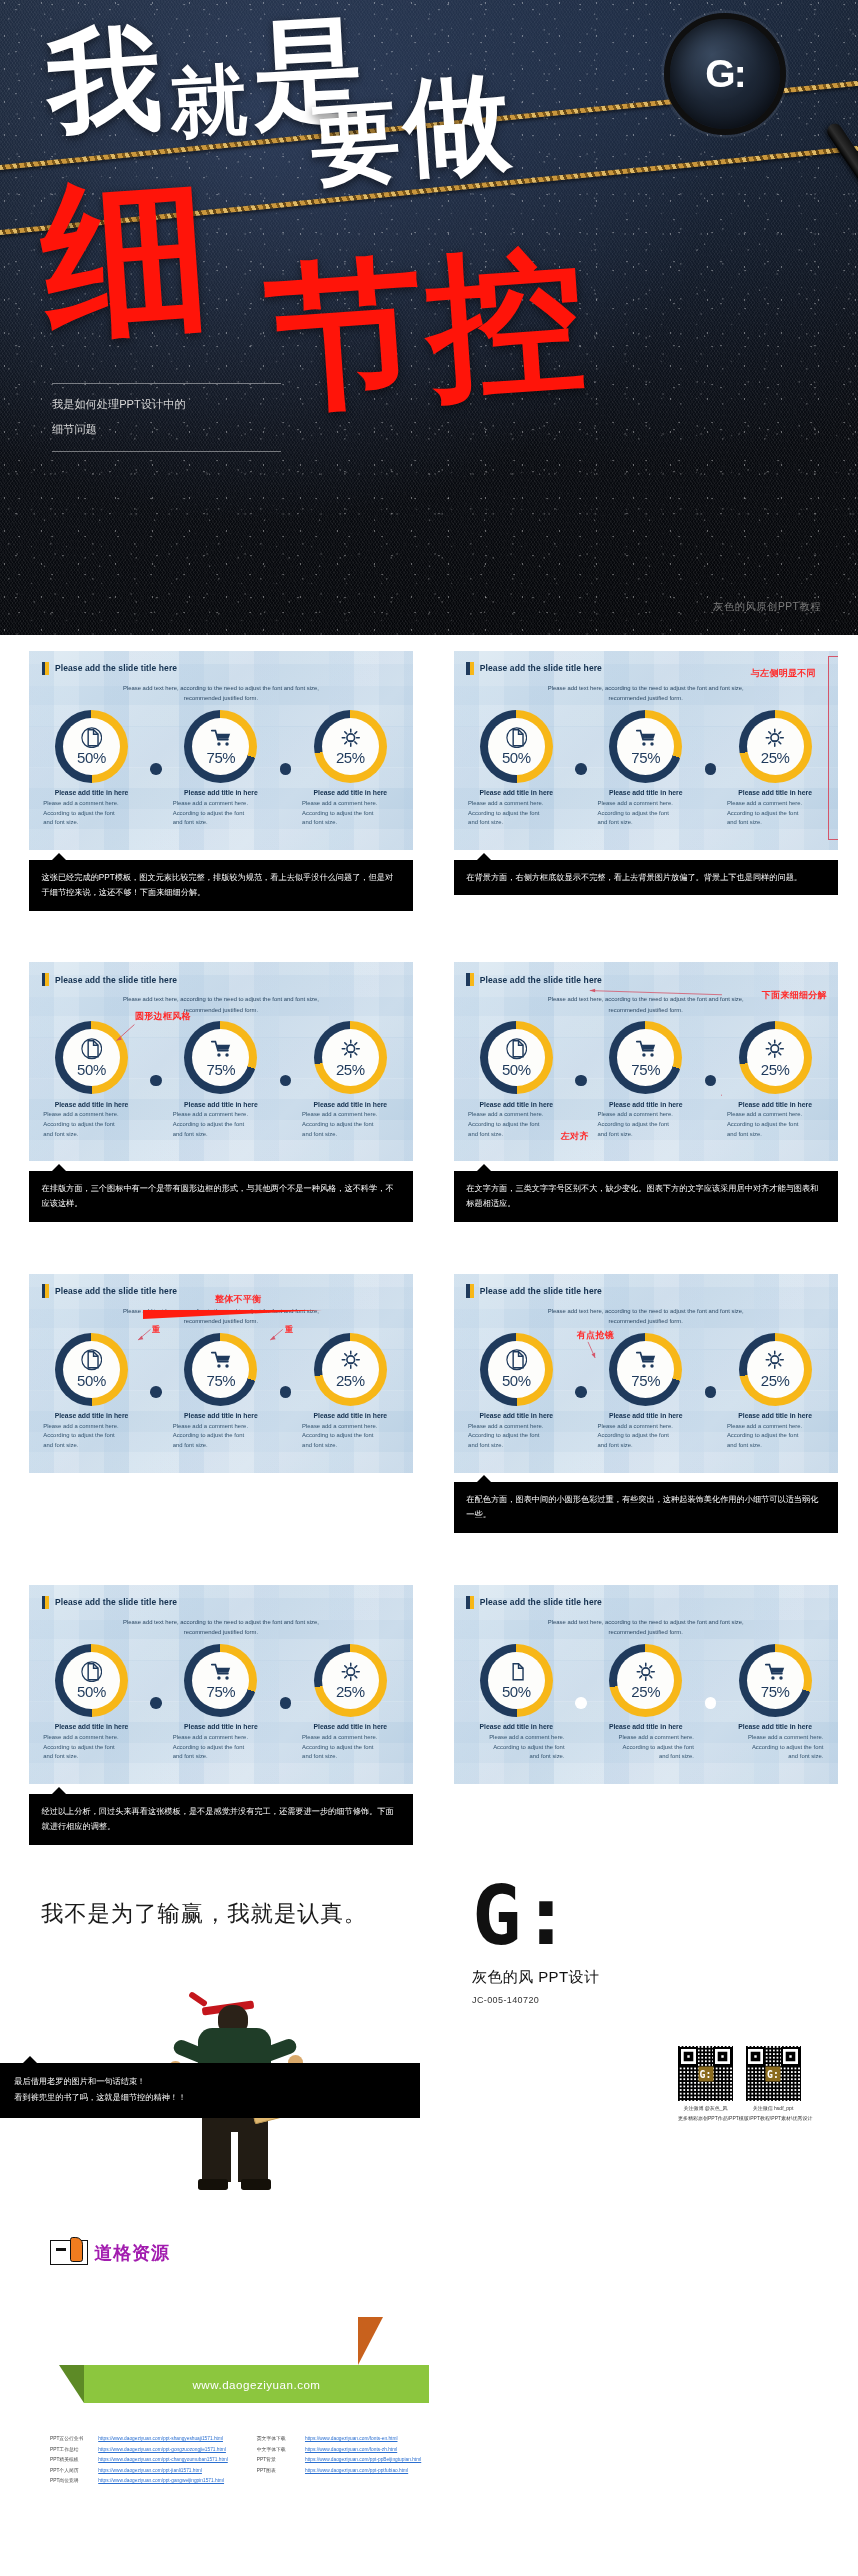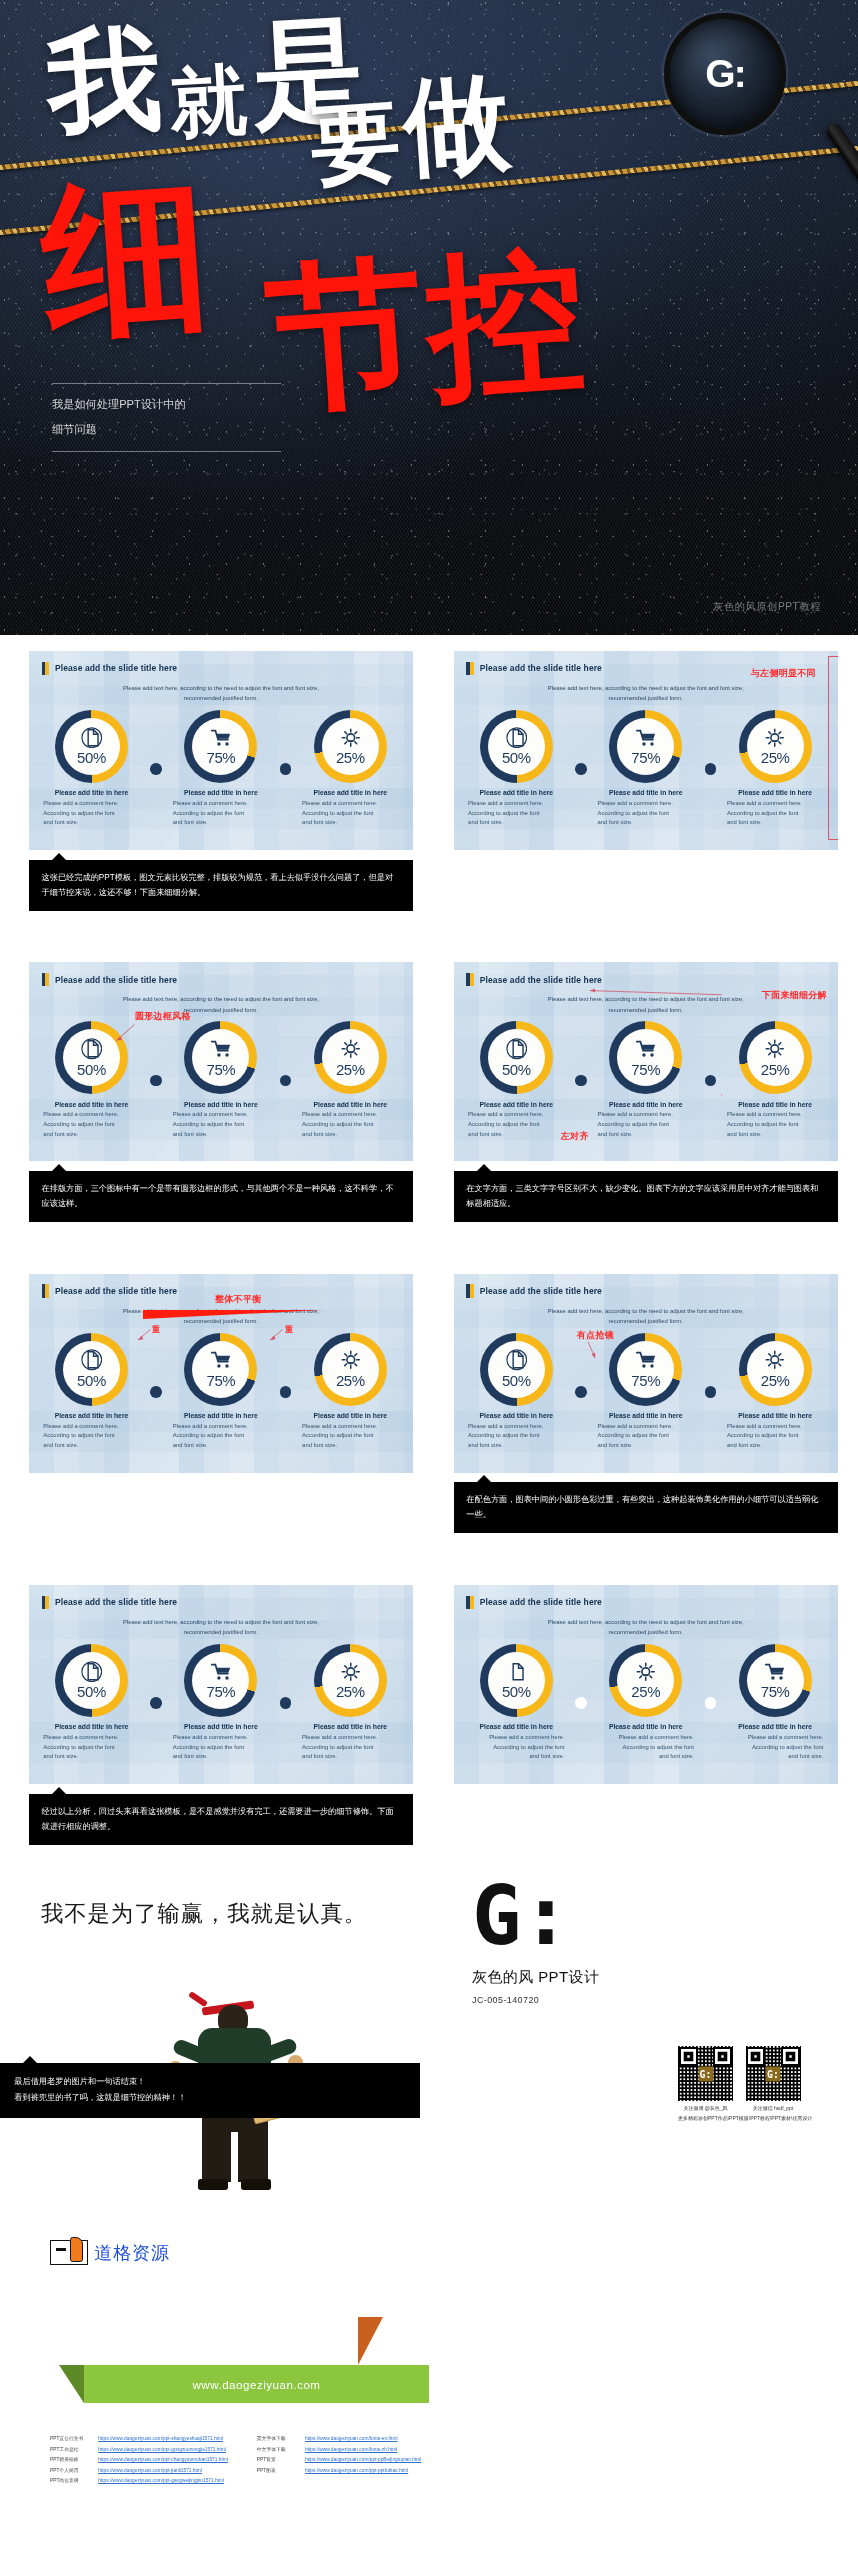--- a/index.html
+++ b/index.html
@@ -308,21 +308,21 @@
   }
   .dg-mark i {
     position: absolute; left: 19px; top: -4.5px;
     width: 13.4px; height: 25px; background: #f07c1f;
     border: 1.8px solid #111; border-radius: 2.7px 7.2px 2.7px 2.7px;
   }
   .dg-mark b {
     position: absolute; left: 4.5px; top: 6.3px;
     width: 10.7px; height: 3.6px; background: #111;
   }
-  .dg-name { font-size: 18px; font-weight: normal; color: #1d4ed8; letter-spacing: 0.9px; }
+  .dg-name { font-size: 18px; font-weight: bold; color: #a21caf; letter-spacing: 0.9px; }
 
   .ribbon-orange {
     position: absolute; left: 0; top: 95px;
     width: 358px; height: 48px; background: #ef7f2e;
     display: flex; align-items: center; justify-content: flex-end;
     padding-right: 16px;
   }
   .ribbon-orange span { color: #fff; font-size: 12.5px; font-weight: bold; letter-spacing: 0.4px; }
   .ribbon-orange-tail {
     position: absolute; left: 358px; top: 95px;
@@ -522,20 +522,21 @@
               <div class="donut-cap al-left">
                 <h4>Please add title in here</h4>
                 <p><span>Please add a comment here.</span><br><span>According to adjust the font</span><br><span>and font size.</span></p>
               </div>
             </div>
           </div>
         </div>
         <div class="anno" style="left: 297px; top: 16px;">与左侧明显不同</div>
         <div class="redbox" style="left: 374px; top: 5.4px; width: 36px; height: 184px;"></div>
       </div>
+      <div class="caption">在背景方面，右侧方框底纹显示不完整，看上去背景图片放偏了。背景上下也是同样的问题。</div>
     </div>
     <div class="cell">
       <div class="slide">
         <div class="slide-inner">
           <div class="slide-title-row">
             <span class="title-bar">
               <i class="b1"></i>
               <i class="b2"></i>
             </span>
             <span class="slide-title">Please add the slide title here</span>

